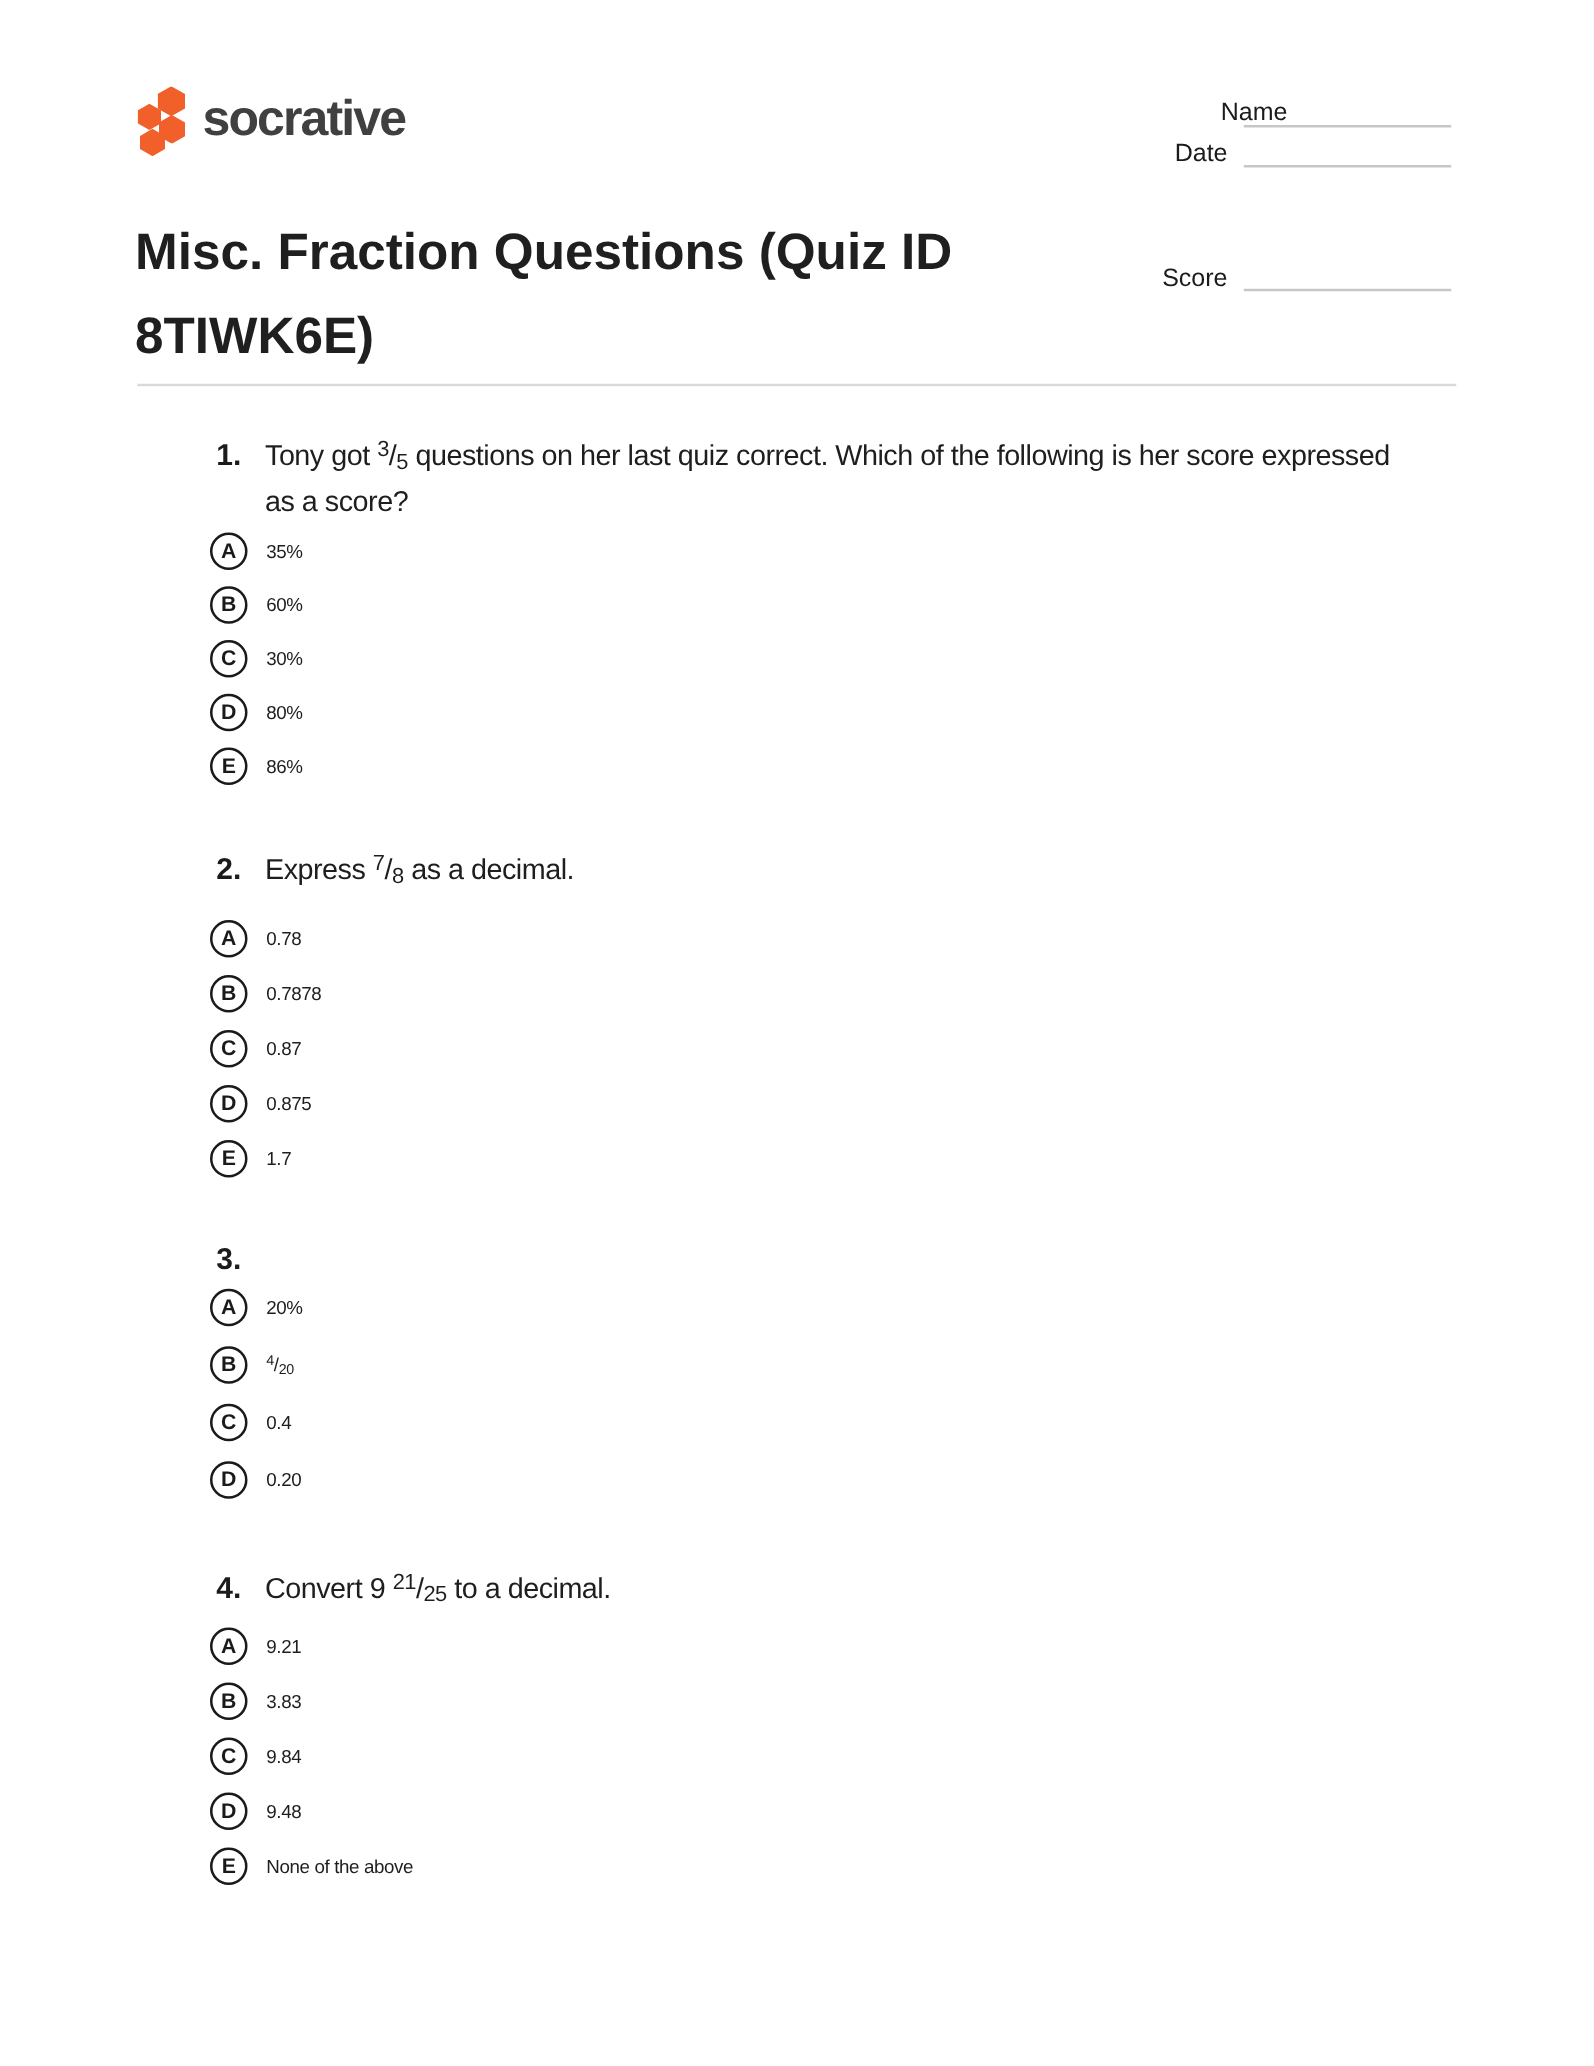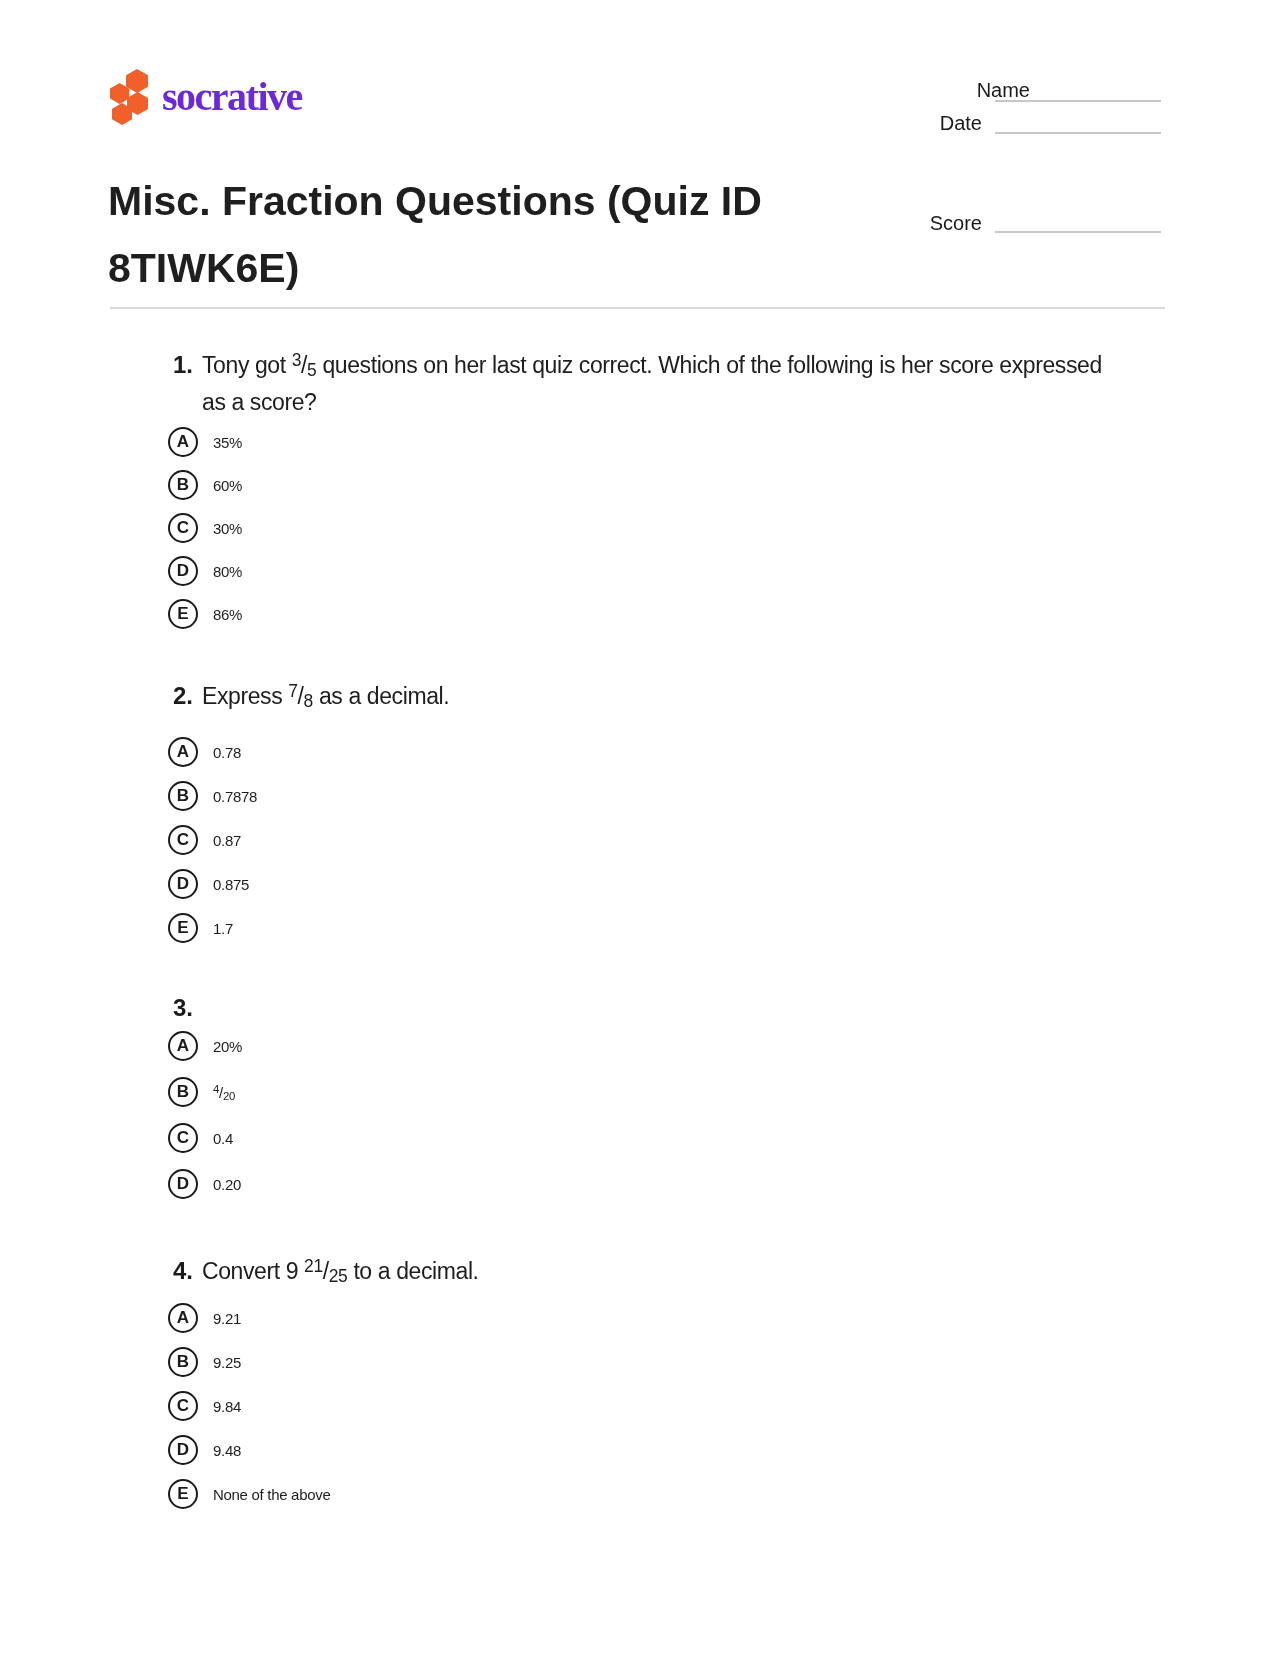--- a/index.html
+++ b/index.html
@@ -13,21 +13,21 @@
 
   
   .logo { position:absolute; left:108px; top:66px; width:320px; height:62px; }
   .hex { position:absolute; clip-path:polygon(50% 0%,100% 26%,100% 74%,50% 100%,0% 74%,0% 26%); }
   .hex1 { left:18px;  top:3px;  width:22px; height:24px; }
   .hex2 { left:2px;   top:17px; width:19px; height:21px; }
   .hex3 { left:19px;  top:26px; width:21px; height:23px; }
   .hex4 { left:4px;   top:37px; width:20px; height:22px; }
   .logo-text {
     position:absolute; left:54px; top:7px;
-    font-size:40px; font-weight:700; letter-spacing:-1.5px; color:#6d28d9;font-family:Liberation Serif, serif;
+    font-size:40px; font-weight:700; letter-spacing:-1.5px; color:#404040;
   }
 
   
   .field-label {
     position:absolute; width:122px; text-align:right;
     font-size:20px; color:#1b1b1b; line-height:24px;
   }
   .lbl-name  { left:908px; top:78px; }
   .lbl-date  { left:860px; top:111px; }
   .lbl-score { left:860px; top:211px; }
@@ -47,21 +47,21 @@
   .divider { position:absolute; left:110px; top:307px; width:1055px; border-bottom:2px solid #d9d9d9; height:0; }
 
   
   .question { position:absolute; left:150px; width:1100px; }
   .q-row { display:flex; align-items:baseline; }
   .q-num {
     width:43px; flex:0 0 43px; text-align:right;
     font-size:24px; font-weight:700; color:#1b1b1b; line-height:35px;
   }
   .q-text {
-    margin-left:9px; font-size:23px; line-height:35px; letter-spacing:-0.4px;
+    margin-left:19px; font-size:23px; line-height:35px; letter-spacing:-0.4px;
     color:#1e1e1e; white-space:nowrap;
   }
   .em-not { font-weight:700; font-style:italic; text-decoration:underline; text-decoration-thickness:2px; }
 
   .fr { white-space:nowrap; }
   .fnum { font-size:0.76em; position:relative; top:-0.42em; }
   .fden { font-size:0.76em; position:relative; top:0.18em; }
 
   .options { display:flex; flex-direction:column; padding-left:18px; }
   .option { display:flex; align-items:center; height:30px; }
@@ -183,21 +183,21 @@
           <div class="q-num">4.</div>
           <div class="q-text">Convert 9 <span class="fr"><span class="fnum">21</span><span class="fslash">/</span><span class="fden">25</span></span> to a decimal.</div>
         </div>
         <div class="options" style="margin-top: 12px; row-gap: 14px;">
           <div class="option">
             <span class="bubble">A</span>
             <span class="opt-text">9.21</span>
           </div>
           <div class="option">
             <span class="bubble">B</span>
-            <span class="opt-text">9.25</span>
+            <span class="opt-text">3.83</span>
           </div>
           <div class="option">
             <span class="bubble">C</span>
             <span class="opt-text">9.84</span>
           </div>
           <div class="option">
             <span class="bubble">D</span>
             <span class="opt-text">9.48</span>
           </div>
           <div class="option">

